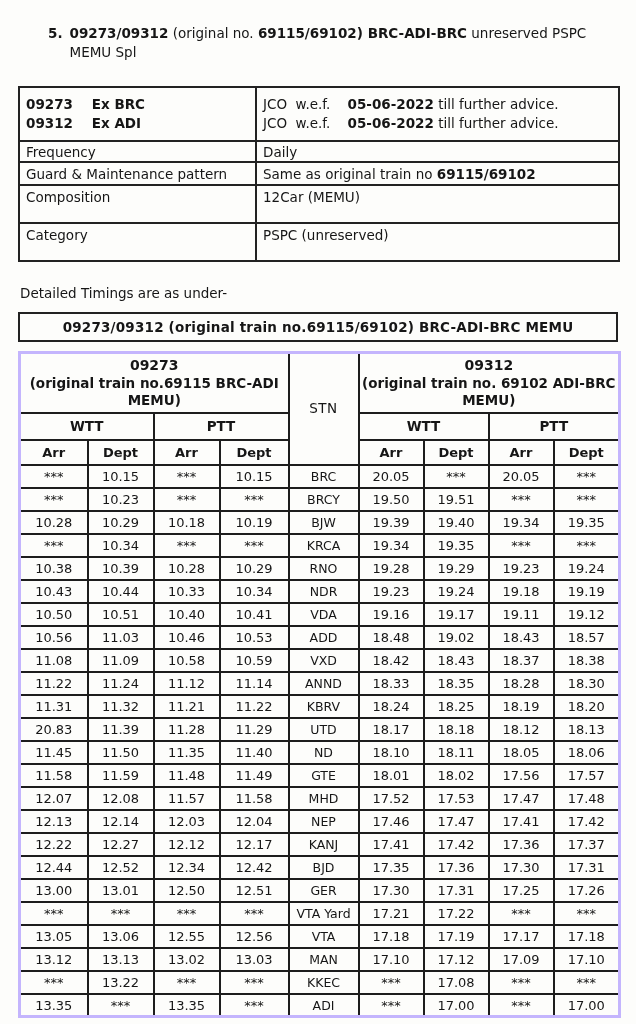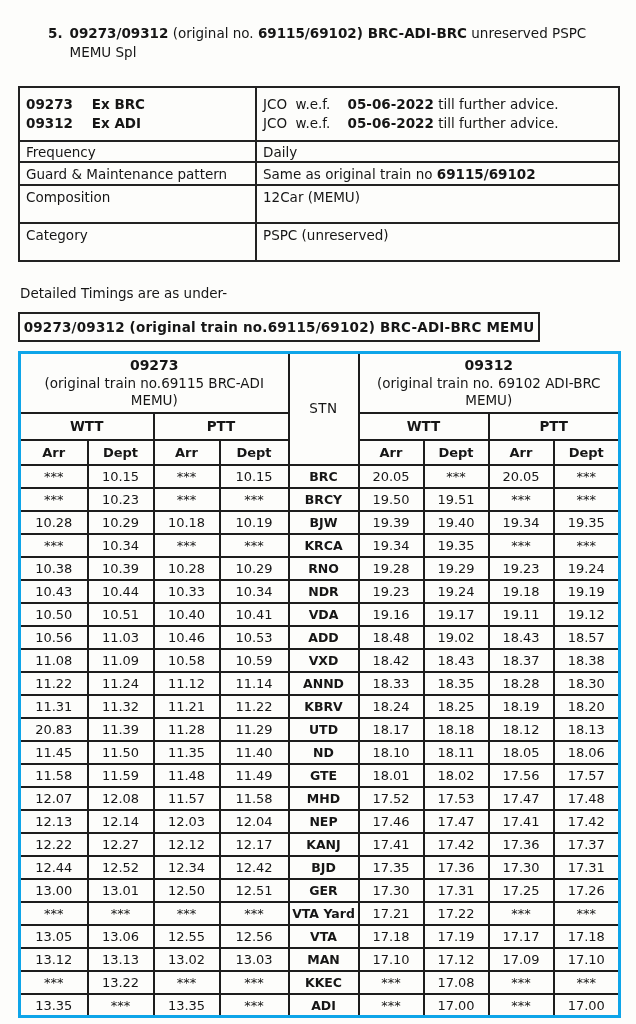--- a/index.html
+++ b/index.html
@@ -49,55 +49,55 @@
 
   
   .section-title {
     margin: 23px 0 0 20px;
     font-size: 13.5px;
   }
 
   
   .title-box {
     margin: 11px 0 0 18px;
-    width: 522px;
+    width: 600px;
     height: 30px;
     border: 2px solid #222;
     font-size: 13.5px;
     font-weight: bold;
     text-align: center;
     line-height: 26px;
     letter-spacing: 0.2px;
   }
 
   
   .tt {
     margin: 9px 0 0 18px;
     width: 600px;
     table-layout: fixed;
-    border: 3px solid #0ea5e9;
+    border: 3px solid #c4b5fd;
   }
   .tt th, .tt td {
     border: 2px solid #1d1d1d;
     padding: 0 2px;
     text-align: center;
     overflow: hidden;
     white-space: nowrap;
   }
   .tt thead th { font-weight: bold; }
   .tt tr.h1 { height: 60px; }
   .tt tr.h2 { height: 27px; font-size: 13.5px; }
   .tt tr.h3 { height: 25px; font-size: 13px; }
   .tt tr.h1 th { font-size: 13.5px; line-height: 1.3; vertical-align: middle; }
   .tt .train-no { font-size: 14px; }
-  .tt .sub { font-weight: normal; white-space: normal; }
+  .tt .sub { font-weight: bold; white-space: normal; }
   .tt .stn-h { font-weight: normal; font-size: 14px; letter-spacing: 0.5px; }
   .tt tbody tr { height: 23px; }
   .tt tbody td { font-size: 13px; }
-  .tt tbody td.stn { font-weight: bold; font-size: 12.5px; }
+  .tt tbody td.stn { font-weight: normal; font-size: 12.5px; }
 
   
   .footer {
     width: 600px;
     margin: 5px 0 0 18px;
     font-size: 12px;
     font-weight: bold;
     letter-spacing: 1.5px;
   }
 </style>

